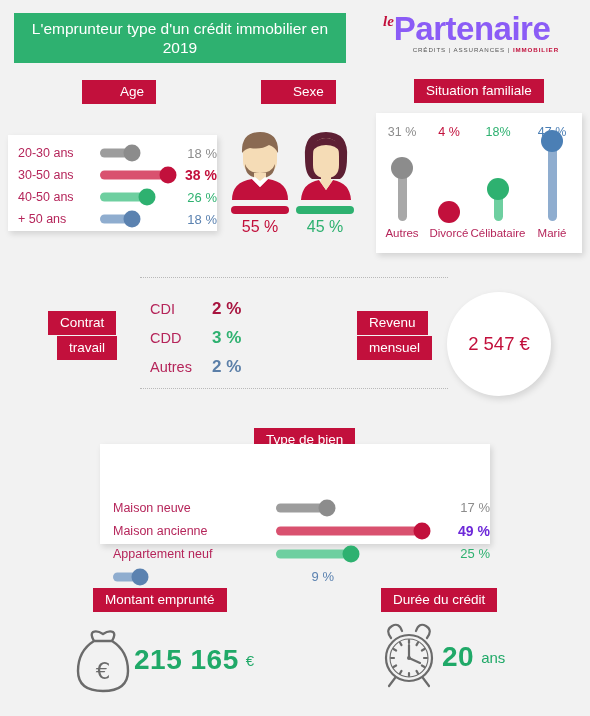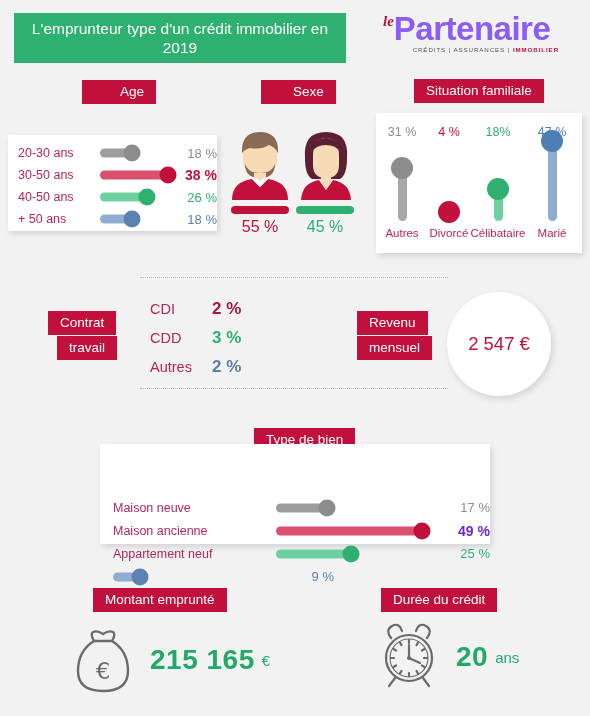--- a/index.html
+++ b/index.html
@@ -236,34 +236,34 @@
 
 <div class="abs badge" style="left:93px;top:588px;">Montant emprunté</div>
 <div class="abs badge" style="left:381px;top:588px;">Durée du crédit</div>
 
 <div class="abs" style="left:72px;top:627px;display:flex;align-items:center;">
   <svg width="62" height="66" viewBox="0 0 62 66">
     <path d="M22 14 q-4 -7 -1 -9 q4 -2 10 2 q6 -4 10 -2 q3 2 -1 9" fill="none" stroke="#6b6b6b" stroke-width="2.4" stroke-linejoin="round"></path>
     <path d="M22 14 q-16 10 -16 30 q0 20 25 20 q25 0 25 -20 q0 -20 -16 -30 z" fill="none" stroke="#6b6b6b" stroke-width="2.4" stroke-linejoin="round"></path>
     <text x="31" y="52" font-size="23" fill="#6b6b6b" text-anchor="middle" font-family="DejaVu Sans, sans-serif">€</text>
   </svg>
-  <span class="bignum" style="margin-left:16px;">215 165</span>
+  <span class="bignum" style="">215 165</span>
   <span class="bigunit" style="margin-left:7px;">€</span>
 </div>
 
 <div class="abs" style="left:378px;top:623px;display:flex;align-items:center;">
   <svg width="62" height="68" viewBox="0 0 62 68">
     <g fill="none" stroke="#6b6b6b" stroke-width="2.2" stroke-linecap="round">
       <path d="M13 15 q-6 -8 1 -12 q7 -4 10 5"></path>
       <path d="M49 15 q6 -8 -1 -12 q-7 -4 -10 5"></path>
       <circle cx="31" cy="35" r="23"></circle>
       <circle cx="31" cy="35" r="19" stroke-width="1.1"></circle>
       <path d="M31 35 l0 -13 M31 35 l11 5"></path>
       <path d="M17 55 l-6 8 M45 55 l6 8"></path>
       <path d="M31 17 l0 3 M31 50 l0 3 M13 35 l3 0 M46 35 l3 0"></path>
       <path d="M22 19.5 l1.5 2.6 M40 19.5 l-1.5 2.6 M22 50.5 l1.5 -2.6 M40 50.5 l-1.5 -2.6"></path>
       <path d="M15.5 26 l2.6 1.5 M46.5 26 l-2.6 1.5 M15.5 44 l2.6 -1.5 M46.5 44 l-2.6 -1.5"></path>
     </g>
     <circle cx="31" cy="35" r="2" fill="#6b6b6b"></circle>
   </svg>
-  <span class="bignum" style="margin-left:16px;">20</span>
+  <span class="bignum" style="margin-left:2px;">20</span>
   <span class="bigunit" style="margin-left:7px;">ans</span>
 </div>
 
 </body></html>

